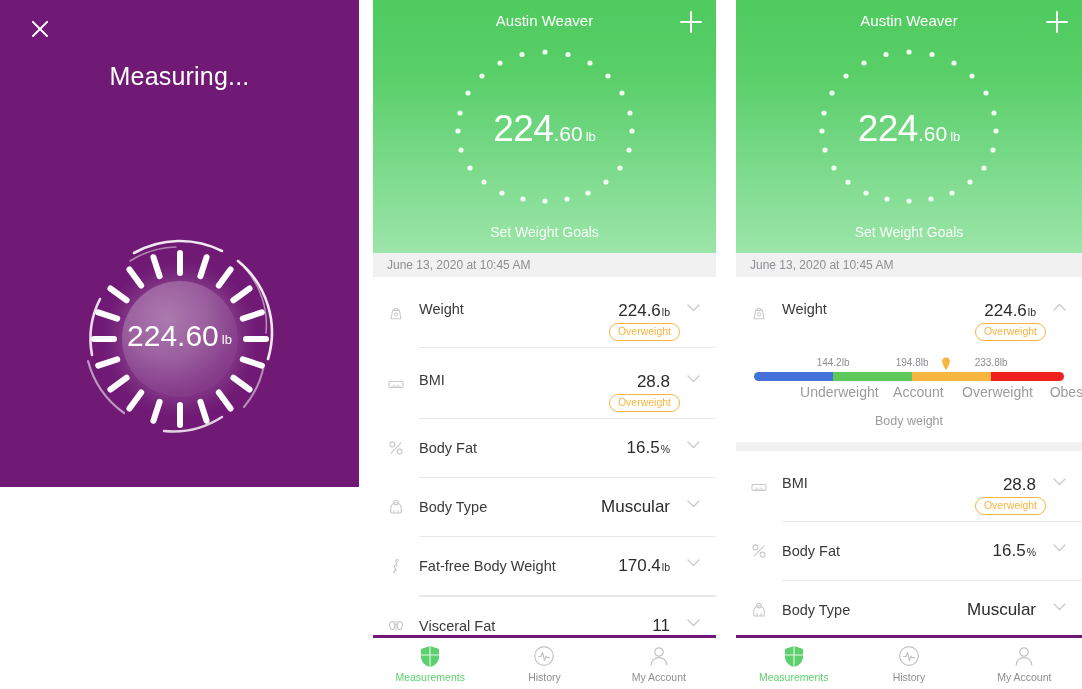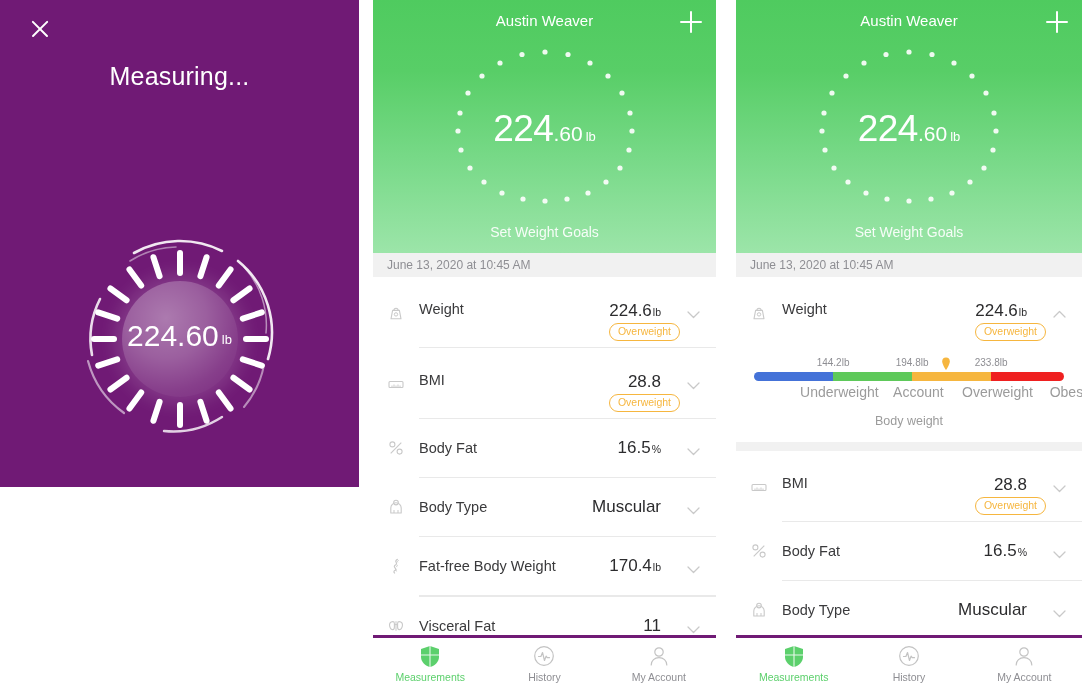--- a/index.html
+++ b/index.html
@@ -94,21 +94,21 @@
   .list{background:#ffffff;}
   .row{
     position:relative;display:flex;align-items:center;
     padding:0 16px 0 0;min-height:58px;box-sizing:border-box;
   }
   .row .ico{
     width:46px;min-width:46px;display:flex;align-items:center;justify-content:center;
     color:#c8c8c8;
   }
   .row .label{flex:1;font-size:14.5px;color:#3a3a3c;}
-  .row .valwrap{display:flex;align-items:flex-end;gap:26px;}
+  .row .valwrap{display:flex;align-items:flex-start;gap:17px;}
   .row .val{font-size:17px;color:#2c2c2e;font-weight:500;white-space:nowrap;}
   .row .val .u{font-size:10.5px;font-weight:400;color:#2c2c2e;margin-left:1px;}
   .chev{width:13px;height:13px;flex:0 0 13px;}
   .divider{height:1px;background:#e9e9e9;margin-left:46px;}
   .badge{
     position:absolute;right:36px;bottom:6px;
     border:1px solid #f6b63f;color:#f6b63f;border-radius:9px;
     font-size:10.5px;padding:1px 8px 2px;line-height:1.25;
     background:#ffffff;white-space:nowrap;
   }

